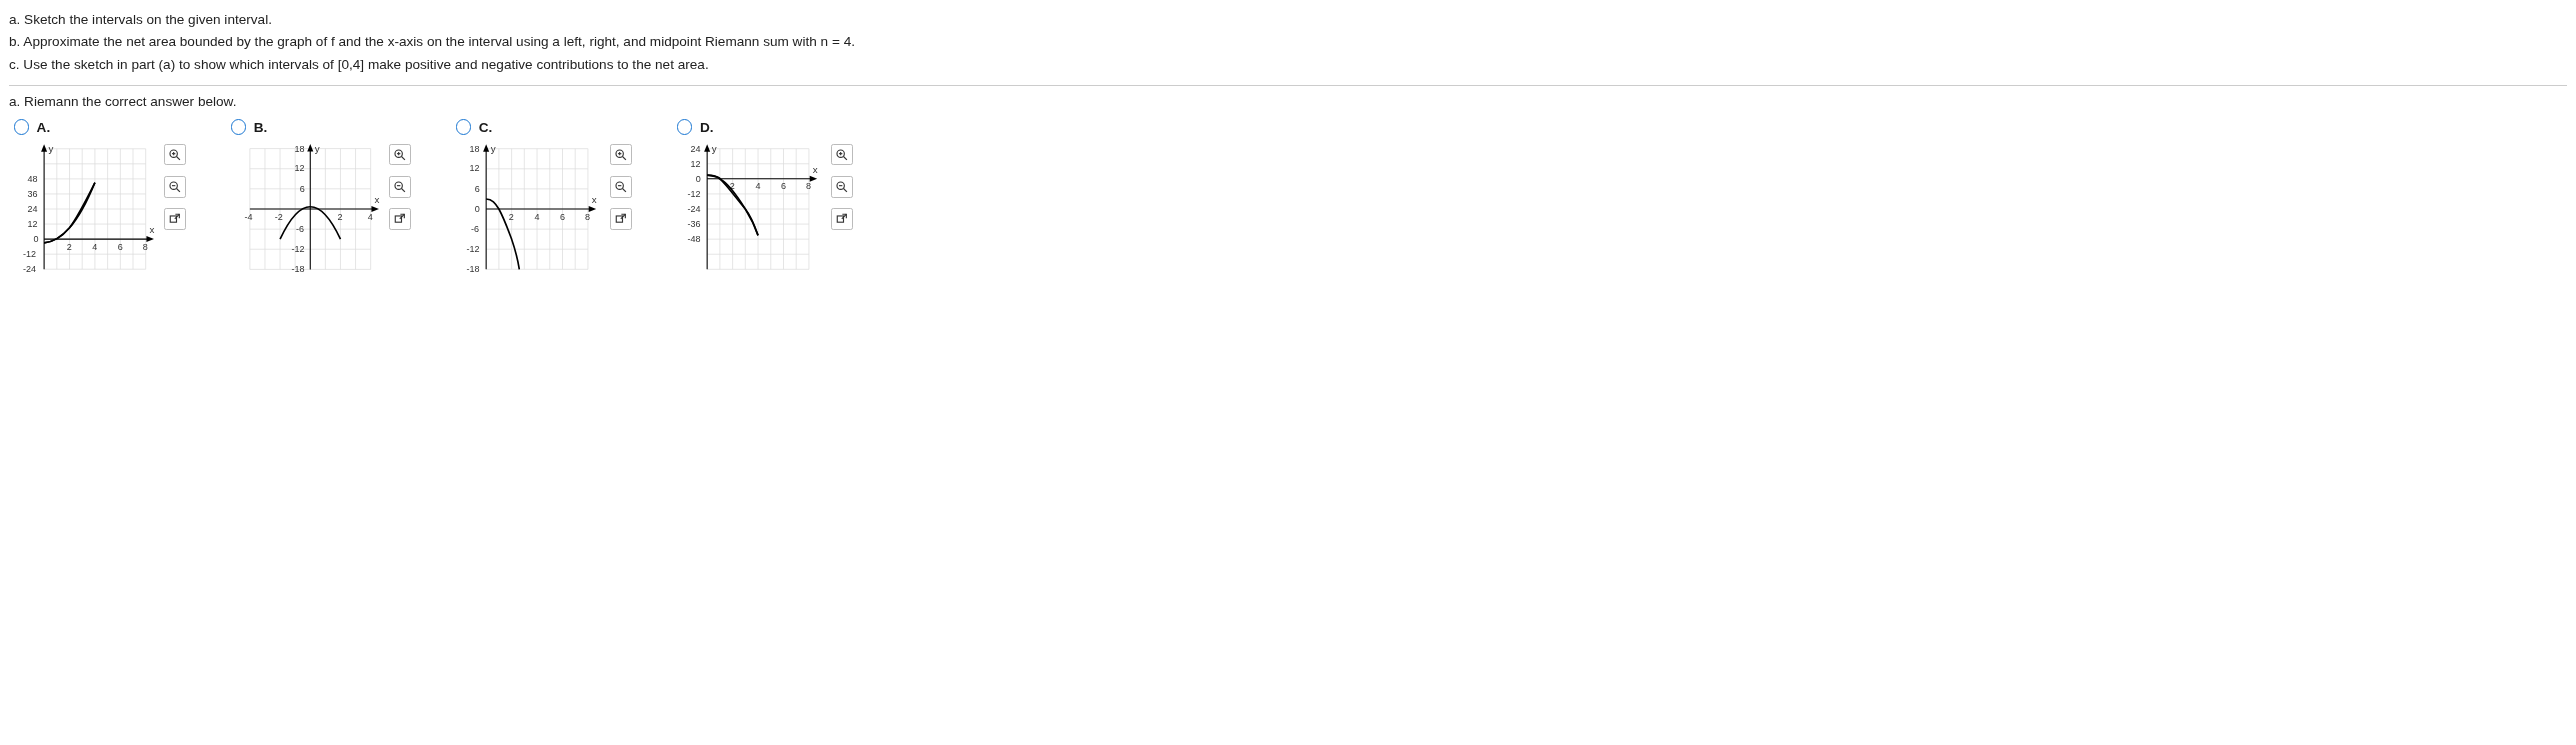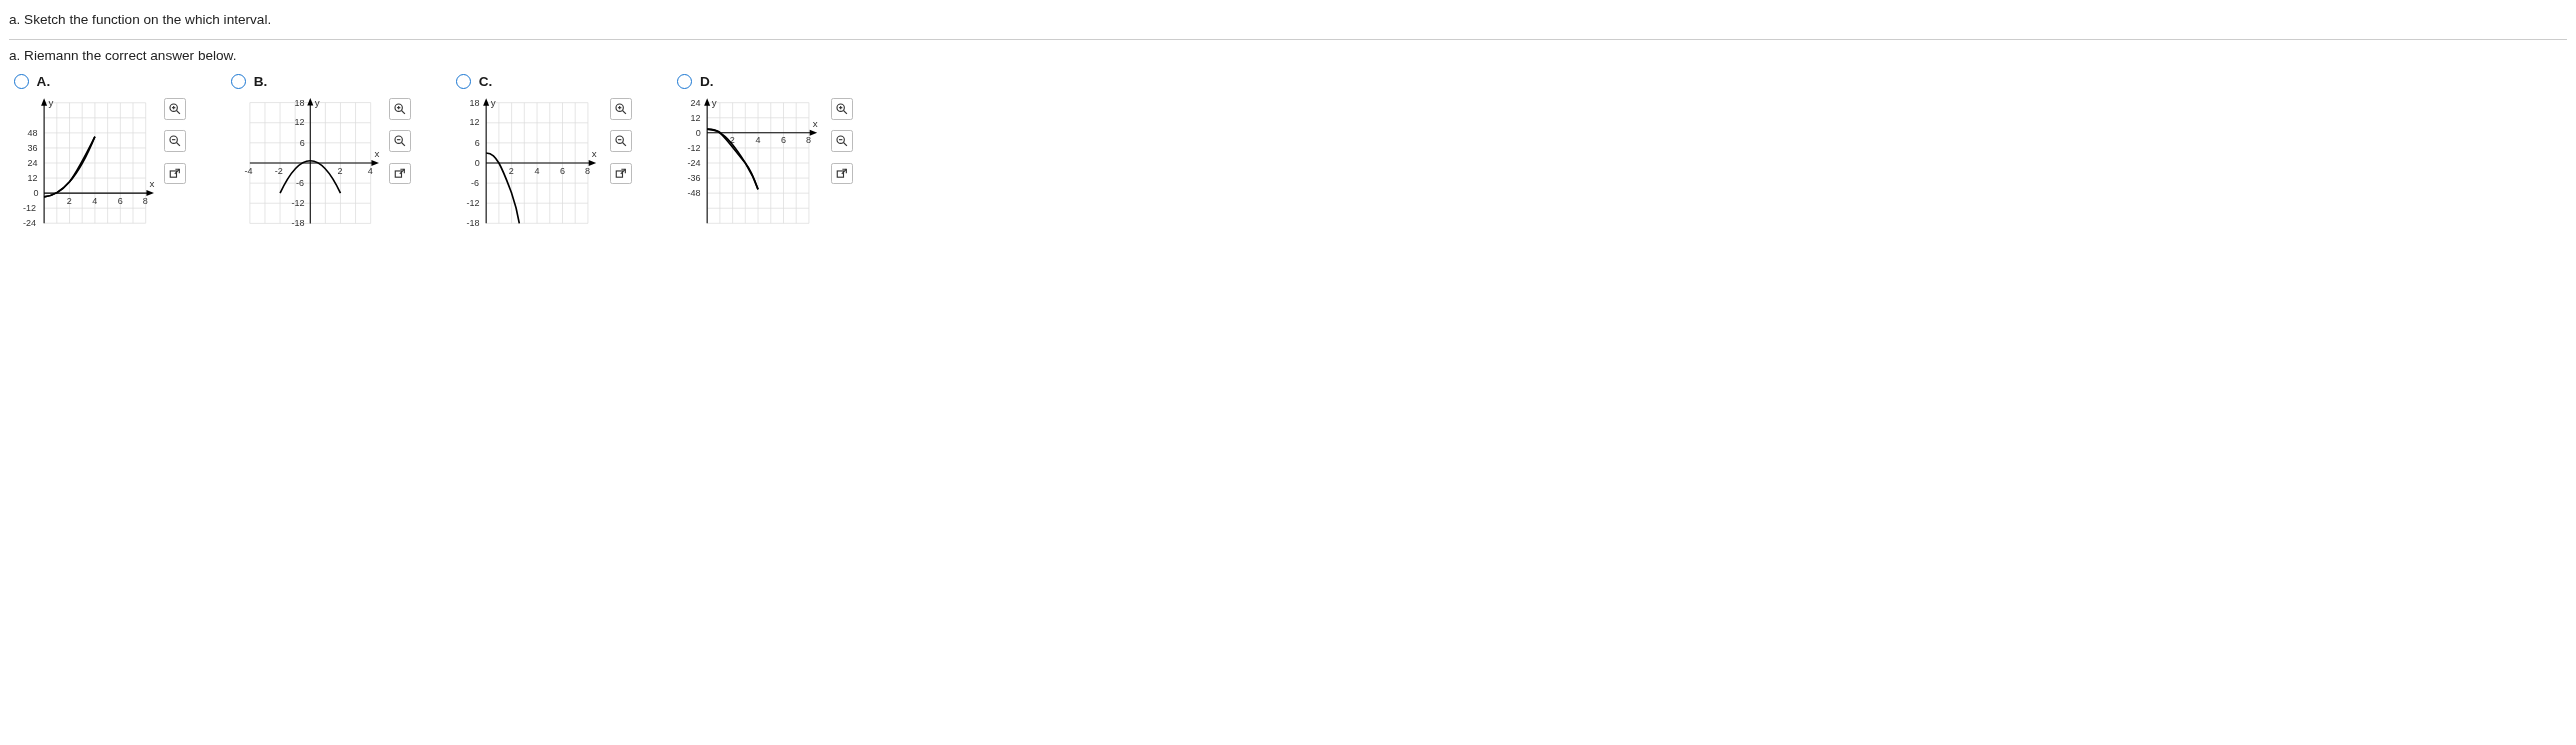--- a/index.html
+++ b/index.html
@@ -87,21 +87,23 @@
   .grid-line { stroke:#dcdcdc; stroke-width:1; }
   .axis-line { stroke:#000; stroke-width:1.4; }
   .curve { stroke:#000; stroke-width:2.2; fill:none; }
   .arrow { fill:#000; }
 </style>
 </head>
 <body>
 
 <div class="problem-text">
   <div class="parts">
-    <p>a. Sketch the function on the which interval.</p>
+    <p>a. Sketch the intervals on the given interval.</p>
+    <p>b. Approximate the net area bounded by the graph of f and the x-axis on the interval using a left, right, and midpoint Riemann sum with n = 4.</p>
+    <p>c. Use the sketch in part (a) to show which intervals of [0,4] make positive and negative contributions to the net area.</p>
   </div>
 </div>
 
 <hr class="sep">
 
 <p class="question-a">a. Riemann the correct answer below.</p>
 
 <div class="options-row">
 
   <div class="option">

